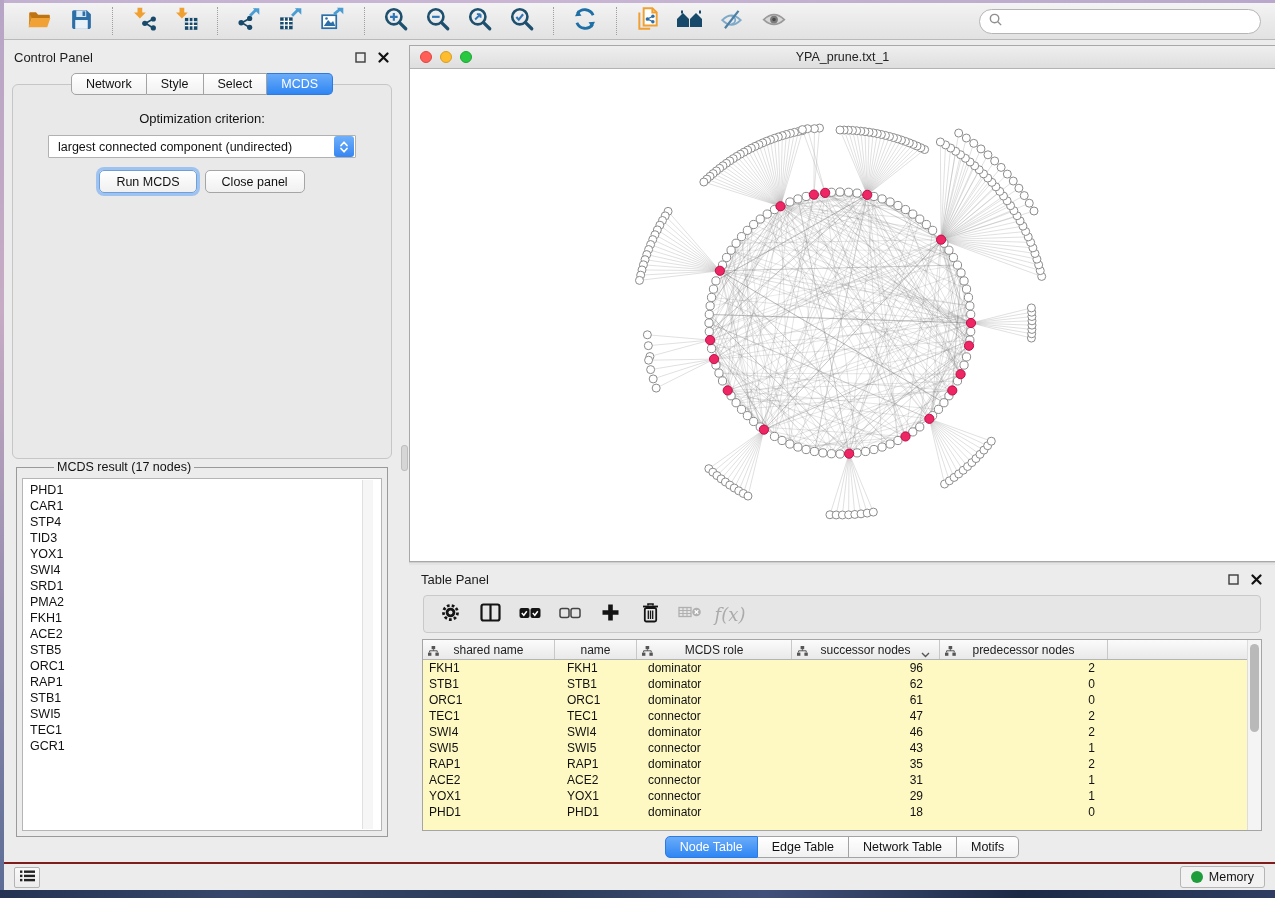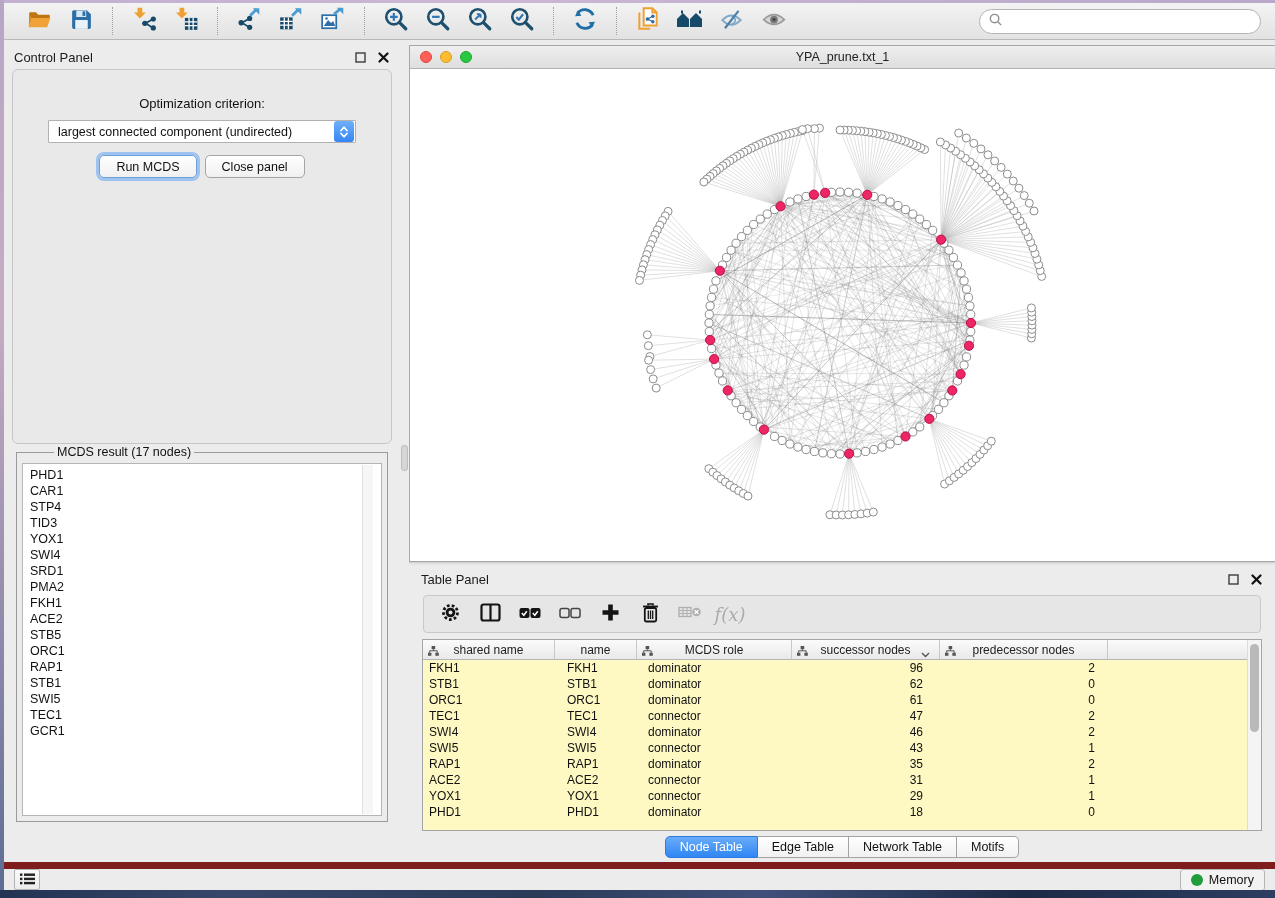--- a/index.html
+++ b/index.html
@@ -105,21 +105,21 @@
   .nt-row .cell.c2 { padding-left:11px; }
   .nt-row .cell.c3 { text-align:right; padding-right:17px; }
   .nt-row .cell.c4 { text-align:right; padding-right:13px; }
   .nt-scroll { position:absolute; top:0; right:0; width:14px; height:100%; background:#f4f4f4; border-left:1px solid #ddd; }
   .nt-thumb { position:absolute; top:4px; left:2px; width:9px; height:88px; background:#b9b9b9; border-radius:5px; }
 
   .tp-tabs { height:28px; display:flex; align-items:center; justify-content:center; margin-top:2px; }
 
   
   .statusbar { position:absolute; left:4px; top:862px; width:1271px; height:28px; background:#ececec;
-               border-top:7px solid #7f1d1d; display:flex; align-items:center; padding:0 10px; }
+               border-top:2px solid #7f1d1d; display:flex; align-items:center; padding:0 10px; }
   .sb-left-btn { width:26px; height:21px; border:1px solid #b3b3b3; border-radius:2px; background:linear-gradient(#fafafa,#ececec);
                  display:flex; align-items:center; justify-content:center; }
   .sb-spacer { flex:1; }
   .memory-btn { height:22px; border:1px solid #b5b5b5; border-radius:3px; background:#f2f2f2; display:flex; align-items:center;
                 gap:6px; padding:0 10px; font-size:12.5px; color:#111; }
   .mem-dot { width:12px; height:12px; border-radius:50%; background:#1f9d3c; }
 </style>
 </head>
 <body>
 
@@ -301,20 +301,26 @@
             </svg>
           </span>
         <span class="mini-btn">
             <svg width="11" height="11" viewBox="0 0 11 11">
               <path d="M1.5 1.5 L9.5 9.5 M9.5 1.5 L1.5 9.5" stroke="#111" stroke-width="2.2" stroke-linecap="round"></path>
             </svg>
           </span>
       </span>
     </div>
 
+    <div class="cp-tabs">
+      <div class="tab">Network</div>
+      <div class="tab">Style</div>
+      <div class="tab">Select</div>
+      <div class="tab active">MCDS</div>
+    </div>
 
     <div class="cp-box">
       <div class="opt-label">Optimization criterion:</div>
       <div class="dropdown">
         <span class="dd-text">largest connected component (undirected)</span>
         <span class="dd-stepper">
             <svg width="10" height="14" viewBox="0 0 10 14">
           <path d="M2 5.5 L5 2.2 L8 5.5" fill="none" stroke="#fff" stroke-width="1.7" stroke-linecap="round" stroke-linejoin="round"></path>
           <path d="M2 8.5 L5 11.8 L8 8.5" fill="none" stroke="#fff" stroke-width="1.7" stroke-linecap="round" stroke-linejoin="round"></path>
             </svg>

